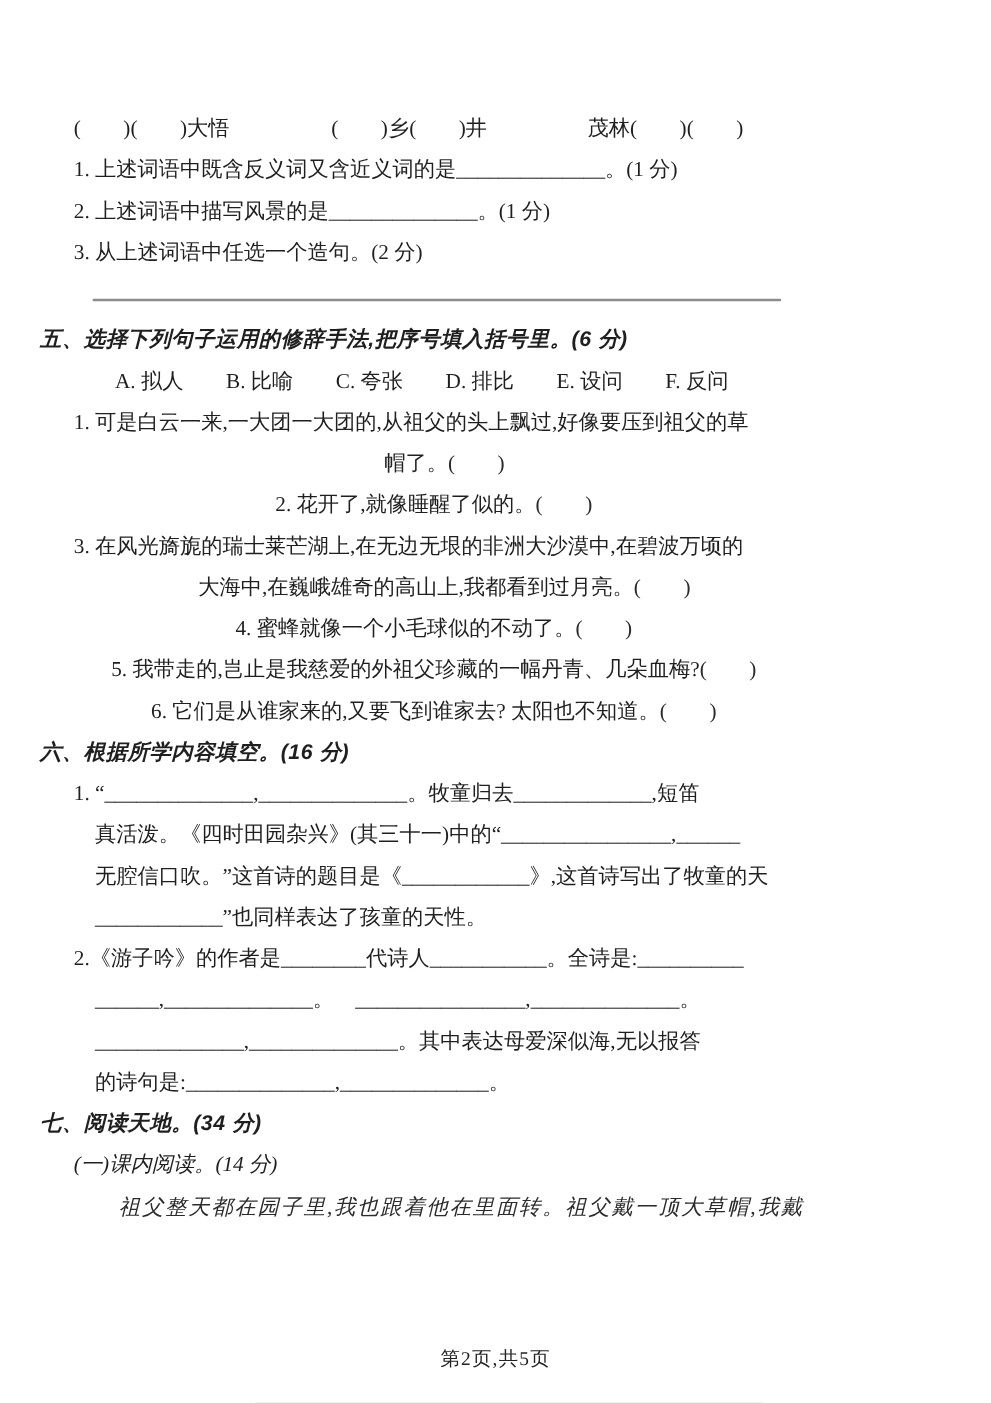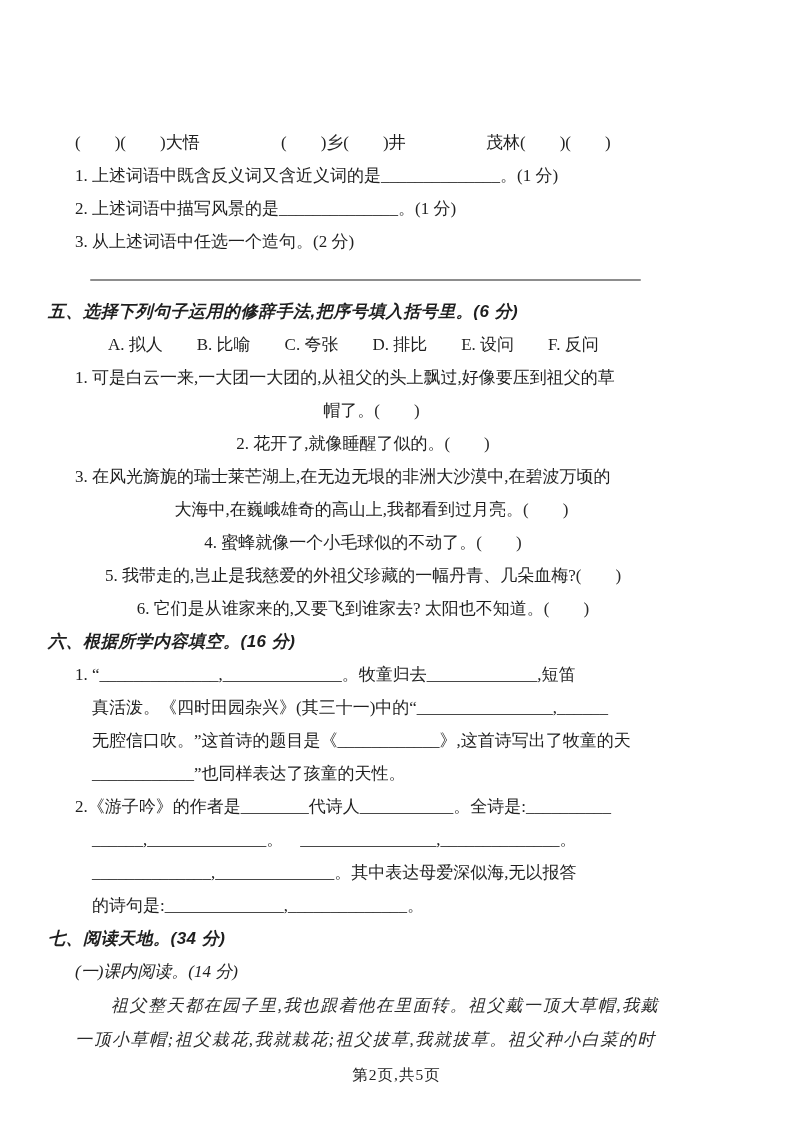--- a/index.html
+++ b/index.html
@@ -13,23 +13,22 @@
     height: 1122px;
     background: #ffffff;
     overflow: hidden;
     font-family: "Liberation Serif", "DejaVu Serif", serif;
     color: #1f1f1f;
     font-size: 17px;
   }
   .content {
     position: absolute;
     top: 86px;
-    left: 75px;
+    left: 59px;
     width: 576px;
-    margin-top: 40px;
   }
   .line {
     height: 33px;
     display: flex;
     align-items: center;
     justify-content: flex-start;
   }
   .line.split { justify-content: center; }
   .pre { white-space: pre; }
   
@@ -59,21 +58,21 @@
     font-style: italic;
     letter-spacing: 1.5px;
     color: #2b2b2b;
     height: 34px;
   }
   .passage.first { padding-left: 36px; }
   .footer {
     position: absolute;
     left: 0;
     right: 0;
-    bottom: 36px;
+    bottom: 24px;
     text-align: center;
     font-size: 15.5px;
     color: #222222;
     letter-spacing: 1px;
   }
 </style>
 </head>
 <body>
 
 <div class="page">
@@ -170,22 +169,19 @@
 
     <div class="line heading">
       <span class="pre">七、阅读天地。(34 分)</span>
     </div>
     <div class="line sub">
       <span class="pre">(一)课内阅读。(14 分)</span>
     </div>
     <div class="line passage first">
       <span class="pre">祖父整天都在园子里,我也跟着他在里面转。祖父戴一顶大草帽,我戴</span>
     </div>
-    <div class="line passage">
-      <span class="pre">一顶小草帽;祖父栽花,我就栽花;祖父拔草,我就拔草。祖父种小白菜的时</span>
-    </div>
 
   </div>
 
   <div class="footer">
     <span>第2页,共5页</span>
   </div>
 </div>
 
 </body></html>

